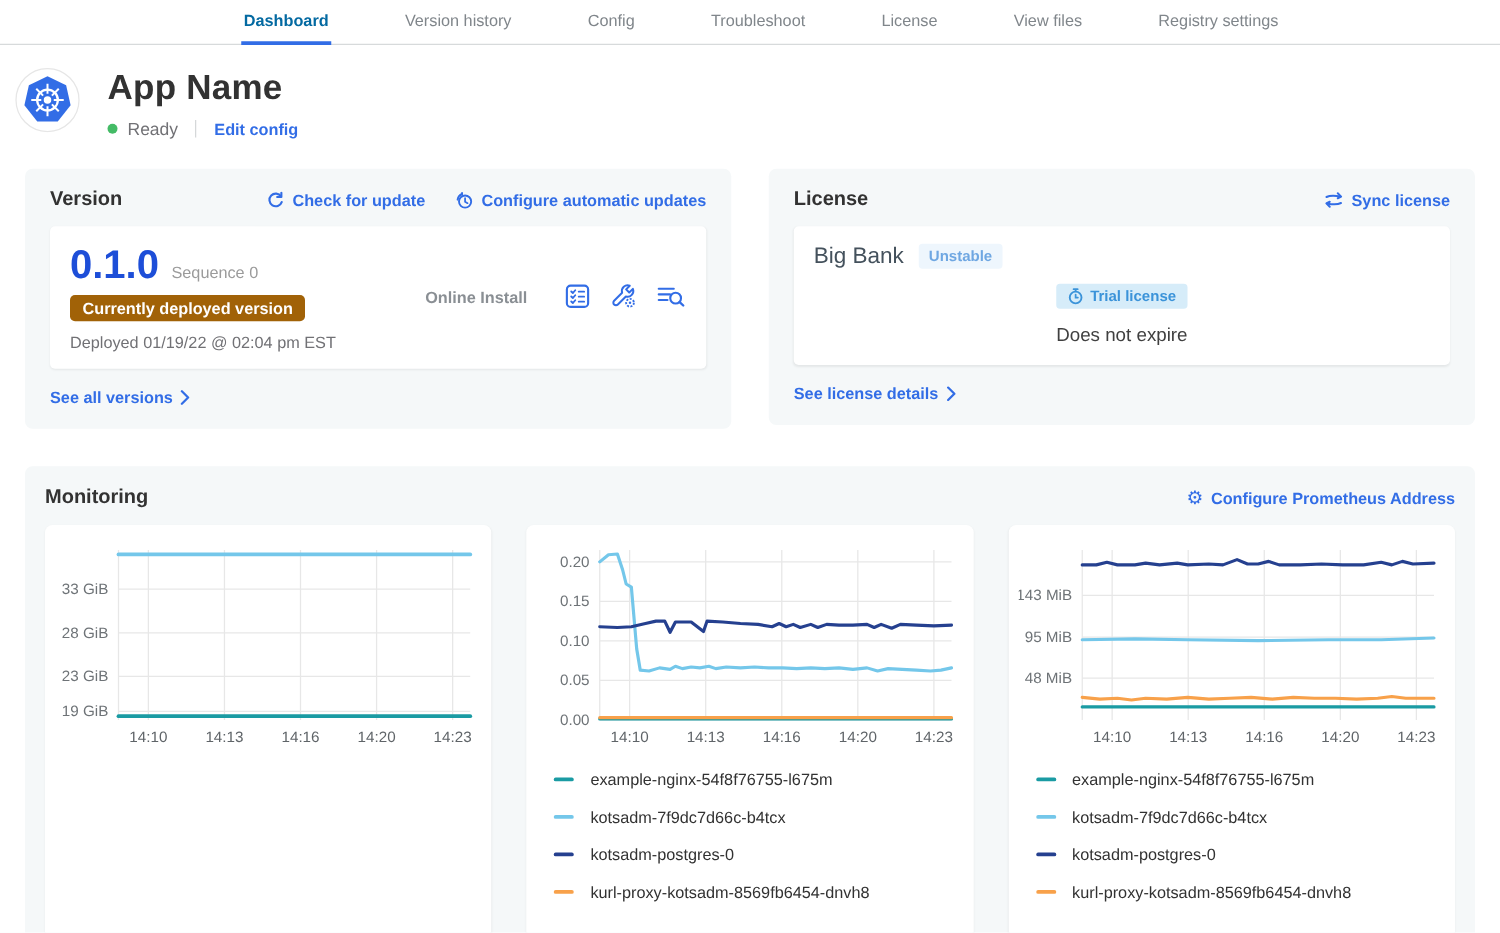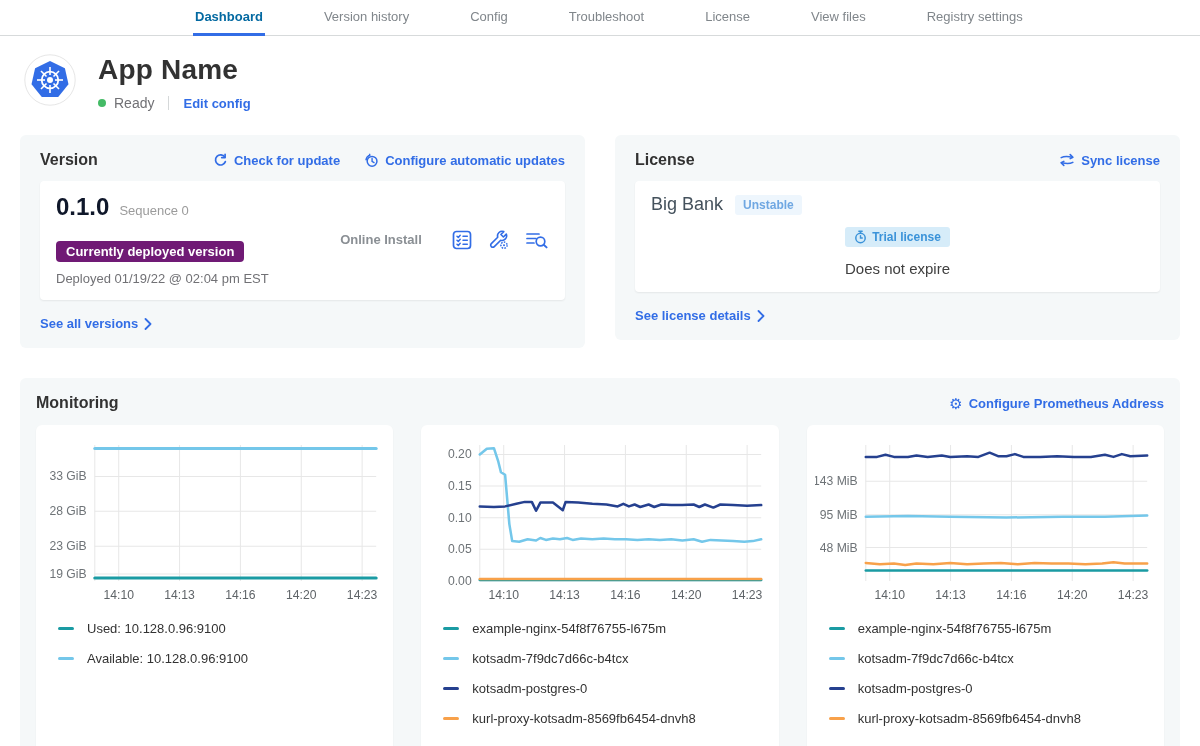--- a/index.html
+++ b/index.html
@@ -11,43 +11,43 @@
   }
   
   .topnav { height:36px; border-bottom:1px solid #d7dadb; background:#fff; display:flex; }
   .tabs { display:flex; margin-left:193px; column-gap:57px; }
   .tab {
     font-size:13px; color:#80868b; display:flex; align-items:center;
     border-bottom:3px solid transparent; padding:0 2px; cursor:pointer; height:36px;
   }
   .tab.active { color:#0369a1; font-weight:bold; border-bottom-color:#326de6; }
   
-  .app-header { display:flex; padding:18px 20px 24px 24px; gap:22px; }
+  .app-header { display:flex; padding:18px 20px 24px 12px; gap:22px; }
   .avatar { width:52px; height:52px; flex:0 0 auto; }
   .app-title { font-size:28px; font-weight:bold; color:#323232; letter-spacing:.2px; }
   .status-row { display:flex; align-items:center; margin-top:9px; gap:8px; }
   .dot { width:8px; height:8px; border-radius:50%; background:#44bb66; }
   .status-text { font-size:14px; color:#717175; }
   .vdiv { width:1px; height:14px; background:#d5d8d9; margin:0 6px; }
   a.blue-link { color:#326de6; font-size:13px; font-weight:bold; text-decoration:none; display:inline-flex; align-items:center; gap:6px; cursor:pointer; }
   
   .cards-row { display:flex; padding:0 20px; gap:30px; align-items:flex-start; }
   .panel { background:#f5f8f9; border-radius:6px; padding:16px 20px; }
   .panel h2 { font-size:16px; font-weight:bold; color:#323232; }
   .panel-head { display:flex; align-items:center; justify-content:space-between; }
   .head-links { display:flex; gap:24px; align-items:center; }
   .version-panel { width:565px; min-height:172px; }
   .license-panel { flex:1; min-height:145px; }
   .inner-card { background:#fff; border-radius:4px; box-shadow:0 1px 2px rgba(0,0,0,.07); margin-top:12px; }
   .version-inner { padding:12px 16px 14px; display:flex; align-items:center; }
   .v-left { width:255px; }
   .v-line { display:flex; align-items:baseline; gap:10px; }
-  .v-num { font-size:24px; font-weight:bold; color:#0f172a; }
+  .v-num { font-size:32px; font-weight:bold; color:#1d4ed8; }
   .v-seq { font-size:13px; color:#9b9b9b; }
-  .green-badge { display:inline-block; margin-top:20px; background:#701a75; color:#fff; font-size:13px; font-weight:bold; padding:3px 10px; border-radius:4px; }
+  .green-badge { display:inline-block; margin-top:6px; background:#a16207; color:#fff; font-size:13px; font-weight:bold; padding:3px 10px; border-radius:4px; }
   .v-deployed { margin-top:9px; font-size:13px; color:#717175; }
   .v-mid { flex:1; text-align:center; font-size:13px; font-weight:bold; color:#8a8f94; }
   .v-icons { display:flex; gap:15px; color:#326de6; align-items:center; }
   .v-icons svg { display:block; cursor:pointer; }
   .panel-foot { margin-top:14px; }
   .license-inner { padding:13px 16px 15px; }
   .lic-row1 { display:flex; align-items:center; gap:12px; }
   .lic-name { font-size:18px; font-weight:normal; color:#44515c; }
   .chan-badge { background:#eef6fd; color:#6fa7e2; font-size:12px; font-weight:bold; padding:3px 8px; border-radius:3px; }
   .lic-row2 { display:flex; align-items:center; gap:13px; margin-top:12px;flex-direction:column; }
@@ -249,30 +249,20 @@
           <line x1="50" y1="137.02564102564102" x2="327" y2="137.02564102564102" stroke="#e7e7e7" stroke-width="1"></line>
           <text x="42" y="141.02564102564102" text-anchor="end" font-size="12" fill="#6e7377">19 GiB</text>
           <text x="73.545" y="162" text-anchor="middle" font-size="12" fill="#5f6468">14:10</text>
           <text x="133.44625000000002" y="162" text-anchor="middle" font-size="12" fill="#5f6468">14:13</text>
           <text x="193.3475" y="162" text-anchor="middle" font-size="12" fill="#5f6468">14:16</text>
           <text x="253.24874999999997" y="162" text-anchor="middle" font-size="12" fill="#5f6468">14:20</text>
           <text x="313.15" y="162" text-anchor="middle" font-size="12" fill="#5f6468">14:23</text>
           <polyline points="50.0,11.5 327.0,11.5" fill="none" stroke="#74c7ea" stroke-width="3" stroke-linejoin="round" stroke-linecap="round"></polyline>
           <polyline points="50.0,140.9 327.0,140.9" fill="none" stroke="#1a9ba3" stroke-width="3" stroke-linejoin="round" stroke-linecap="round"></polyline>
         </svg>
-        <div class="chart-legend">
-          <div class="legend-item">
-            <span class="legend-dash" style="background: rgb(26, 155, 163);"></span>
-            <span>Used: 10.128.0.96:9100</span>
-          </div>
-          <div class="legend-item">
-            <span class="legend-dash" style="background: rgb(116, 199, 234);"></span>
-            <span>Available: 10.128.0.96:9100</span>
-          </div>
-        </div>
         <div class="chart-title">Disk Usage</div>
       </div>
       <div class="chart-card">
         <svg viewBox="0 0 336 170" width="100%" height="170" preserveAspectRatio="none">
           <line x1="50" y1="8" x2="50" y2="144" stroke="#e7e7e7" stroke-width="1"></line>
           <line x1="73.545" y1="8" x2="73.545" y2="144" stroke="#e7e7e7" stroke-width="1"></line>
           <line x1="133.44625000000002" y1="8" x2="133.44625000000002" y2="144" stroke="#e7e7e7" stroke-width="1"></line>
           <line x1="193.3475" y1="8" x2="193.3475" y2="144" stroke="#e7e7e7" stroke-width="1"></line>
           <line x1="253.24874999999997" y1="8" x2="253.24874999999997" y2="144" stroke="#e7e7e7" stroke-width="1"></line>
           <line x1="313.15" y1="8" x2="313.15" y2="144" stroke="#e7e7e7" stroke-width="1"></line>

